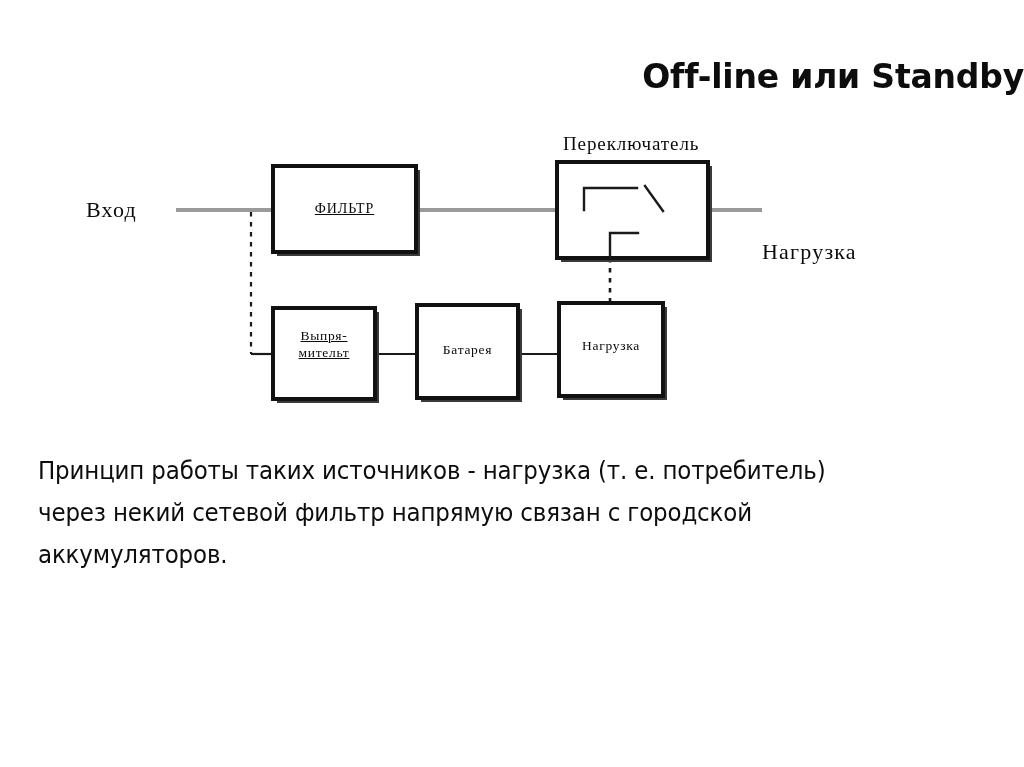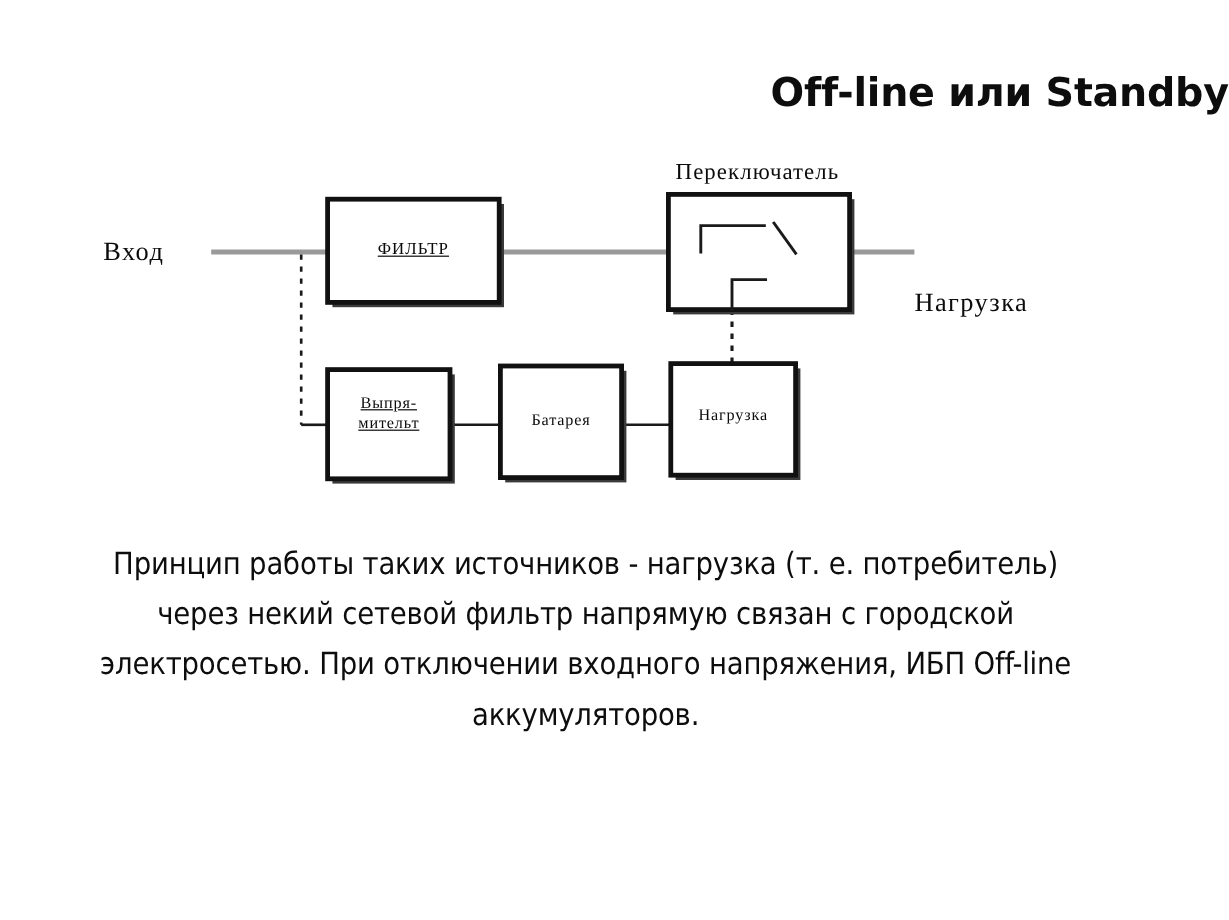--- a/index.html
+++ b/index.html
@@ -88,21 +88,20 @@
   .body-text {
     position: absolute;
     left: 38px;
     top: 449px;
     width: 900px;
     font-family: "DejaVu Sans Condensed", "Liberation Sans Narrow", "Liberation Sans", sans-serif;
     font-size: 25.5px;
     line-height: 42px;
     color: #0d0d0d;
     letter-spacing: -0.15px;
-    text-align: center;
   }
   .body-text p {
     margin: 0;
   }
 </style>
 </head>
 <body>
 
 <div class="slide">
 
@@ -183,17 +182,16 @@
     </div>
 
     <div class="dlabel boxname small" id="label-battery">Батарея</div>
 
     <div class="dlabel boxname small" id="label-inverter">Нагрузка</div>
   </div>
 
   <div class="body-text">
     <p>Принцип работы таких источников - нагрузка (т. е. потребитель)</p>
     <p>через некий сетевой фильтр напрямую связан с городской</p>
-    <p>электросетью. При отключении входного напряжения, ИБП Off-line</p>
     <p>аккумуляторов.</p>
   </div>
 
 </div>
 
 </body></html>

